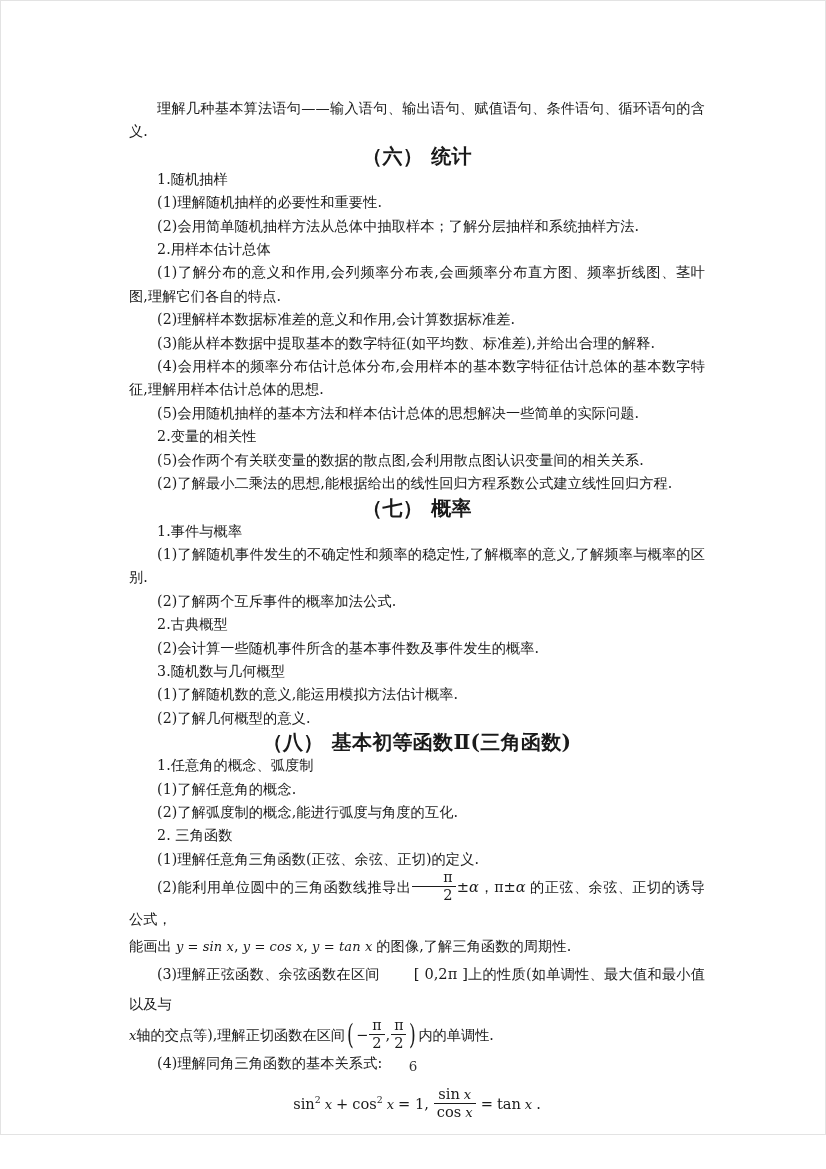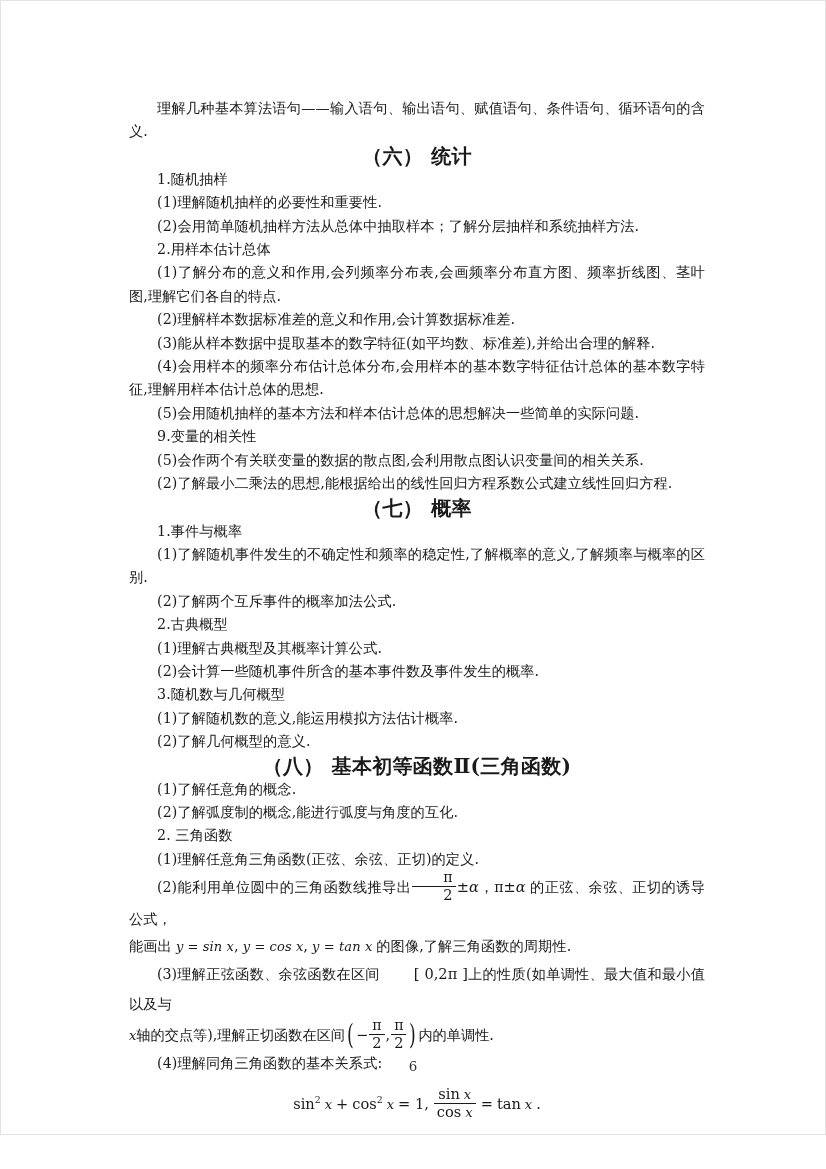--- a/index.html
+++ b/index.html
@@ -156,42 +156,42 @@
 
     <p class="para indent">1.随机抽样</p>
     <p class="para indent">(1)理解随机抽样的必要性和重要性.</p>
     <p class="para indent">(2)会用简单随机抽样方法从总体中抽取样本；了解分层抽样和系统抽样方法.</p>
     <p class="para indent">2.用样本估计总体</p>
     <p class="para indent">(1)了解分布的意义和作用,会列频率分布表,会画频率分布直方图、频率折线图、茎叶图,理解它们各自的特点.</p>
     <p class="para indent">(2)理解样本数据标准差的意义和作用,会计算数据标准差.</p>
     <p class="para indent">(3)能从样本数据中提取基本的数字特征(如平均数、标准差),并给出合理的解释.</p>
     <p class="para indent">(4)会用样本的频率分布估计总体分布,会用样本的基本数字特征估计总体的基本数字特征,理解用样本估计总体的思想.</p>
     <p class="para indent">(5)会用随机抽样的基本方法和样本估计总体的思想解决一些简单的实际问题.</p>
-    <p class="para indent">9.变量的相关性</p>
+    <p class="para indent">2.变量的相关性</p>
     <p class="para indent">(5)会作两个有关联变量的数据的散点图,会利用散点图认识变量间的相关关系.</p>
     <p class="para indent">(2)了解最小二乘法的思想,能根据给出的线性回归方程系数公式建立线性回归方程.</p>
 
     <h2 class="heading">
       <span>（七）</span><span class="sp2"></span><span>概率</span>
     </h2>
 
     <p class="para indent">1.事件与概率</p>
     <p class="para indent">(1)了解随机事件发生的不确定性和频率的稳定性,了解概率的意义,了解频率与概率的区别.</p>
     <p class="para indent">(2)了解两个互斥事件的概率加法公式.</p>
     <p class="para indent">2.古典概型</p>
-    <p class="para indent">(1)理解古典概型及其概率计算公式.</p>
     <p class="para indent">(2)会计算一些随机事件所含的基本事件数及事件发生的概率.</p>
     <p class="para indent">3.随机数与几何概型</p>
     <p class="para indent">(1)了解随机数的意义,能运用模拟方法估计概率.</p>
     <p class="para indent">(2)了解几何概型的意义.</p>
 
     <h2 class="heading">
       <span>（八）</span><span class="sp2"></span><span>基本初等函数Ⅱ(三角函数)</span>
     </h2>
 
+    <p class="para indent">1.任意角的概念、弧度制</p>
     <p class="para indent">(1)了解任意角的概念.</p>
     <p class="para indent">(2)了解弧度制的概念,能进行弧度与角度的互化.</p>
     <p class="para indent">2. 三角函数</p>
     <p class="para indent">(1)理解任意角三角函数(正弦、余弦、正切)的定义.</p>
 
     <p class="mathline indent"><span>(2)能利用单位圆中的三角函数线推导出</span><span class="frac"><span class="num greek-up">π</span><span class="den mn">2</span></span><span class="mo">±</span><span class="greek">α</span><span class="mo">，</span><span class="greek-up">π</span><span class="mo">±</span><span class="greek">α</span><span class="sp"></span><span>的正弦、余弦、正切的诱导公式，</span></p>
 
     <p class="para noindent"><span>能画出</span><span class="sp"></span><span class="mi">y = sin x</span><span class="mo">,</span><span class="sp"></span><span class="mi">y = cos x</span><span class="mo">,</span><span class="sp"></span><span class="mi">y = tan x</span><span class="sp"></span><span>的图像,了解三角函数的周期性.</span></p>
 
     <p class="mathline indent"><span>(3)理解正弦函数、余弦函数在区间</span><span class="brack">[ 0,2π ]</span><span>上的性质(如单调性、最大值和最小值以及与</span></p>

